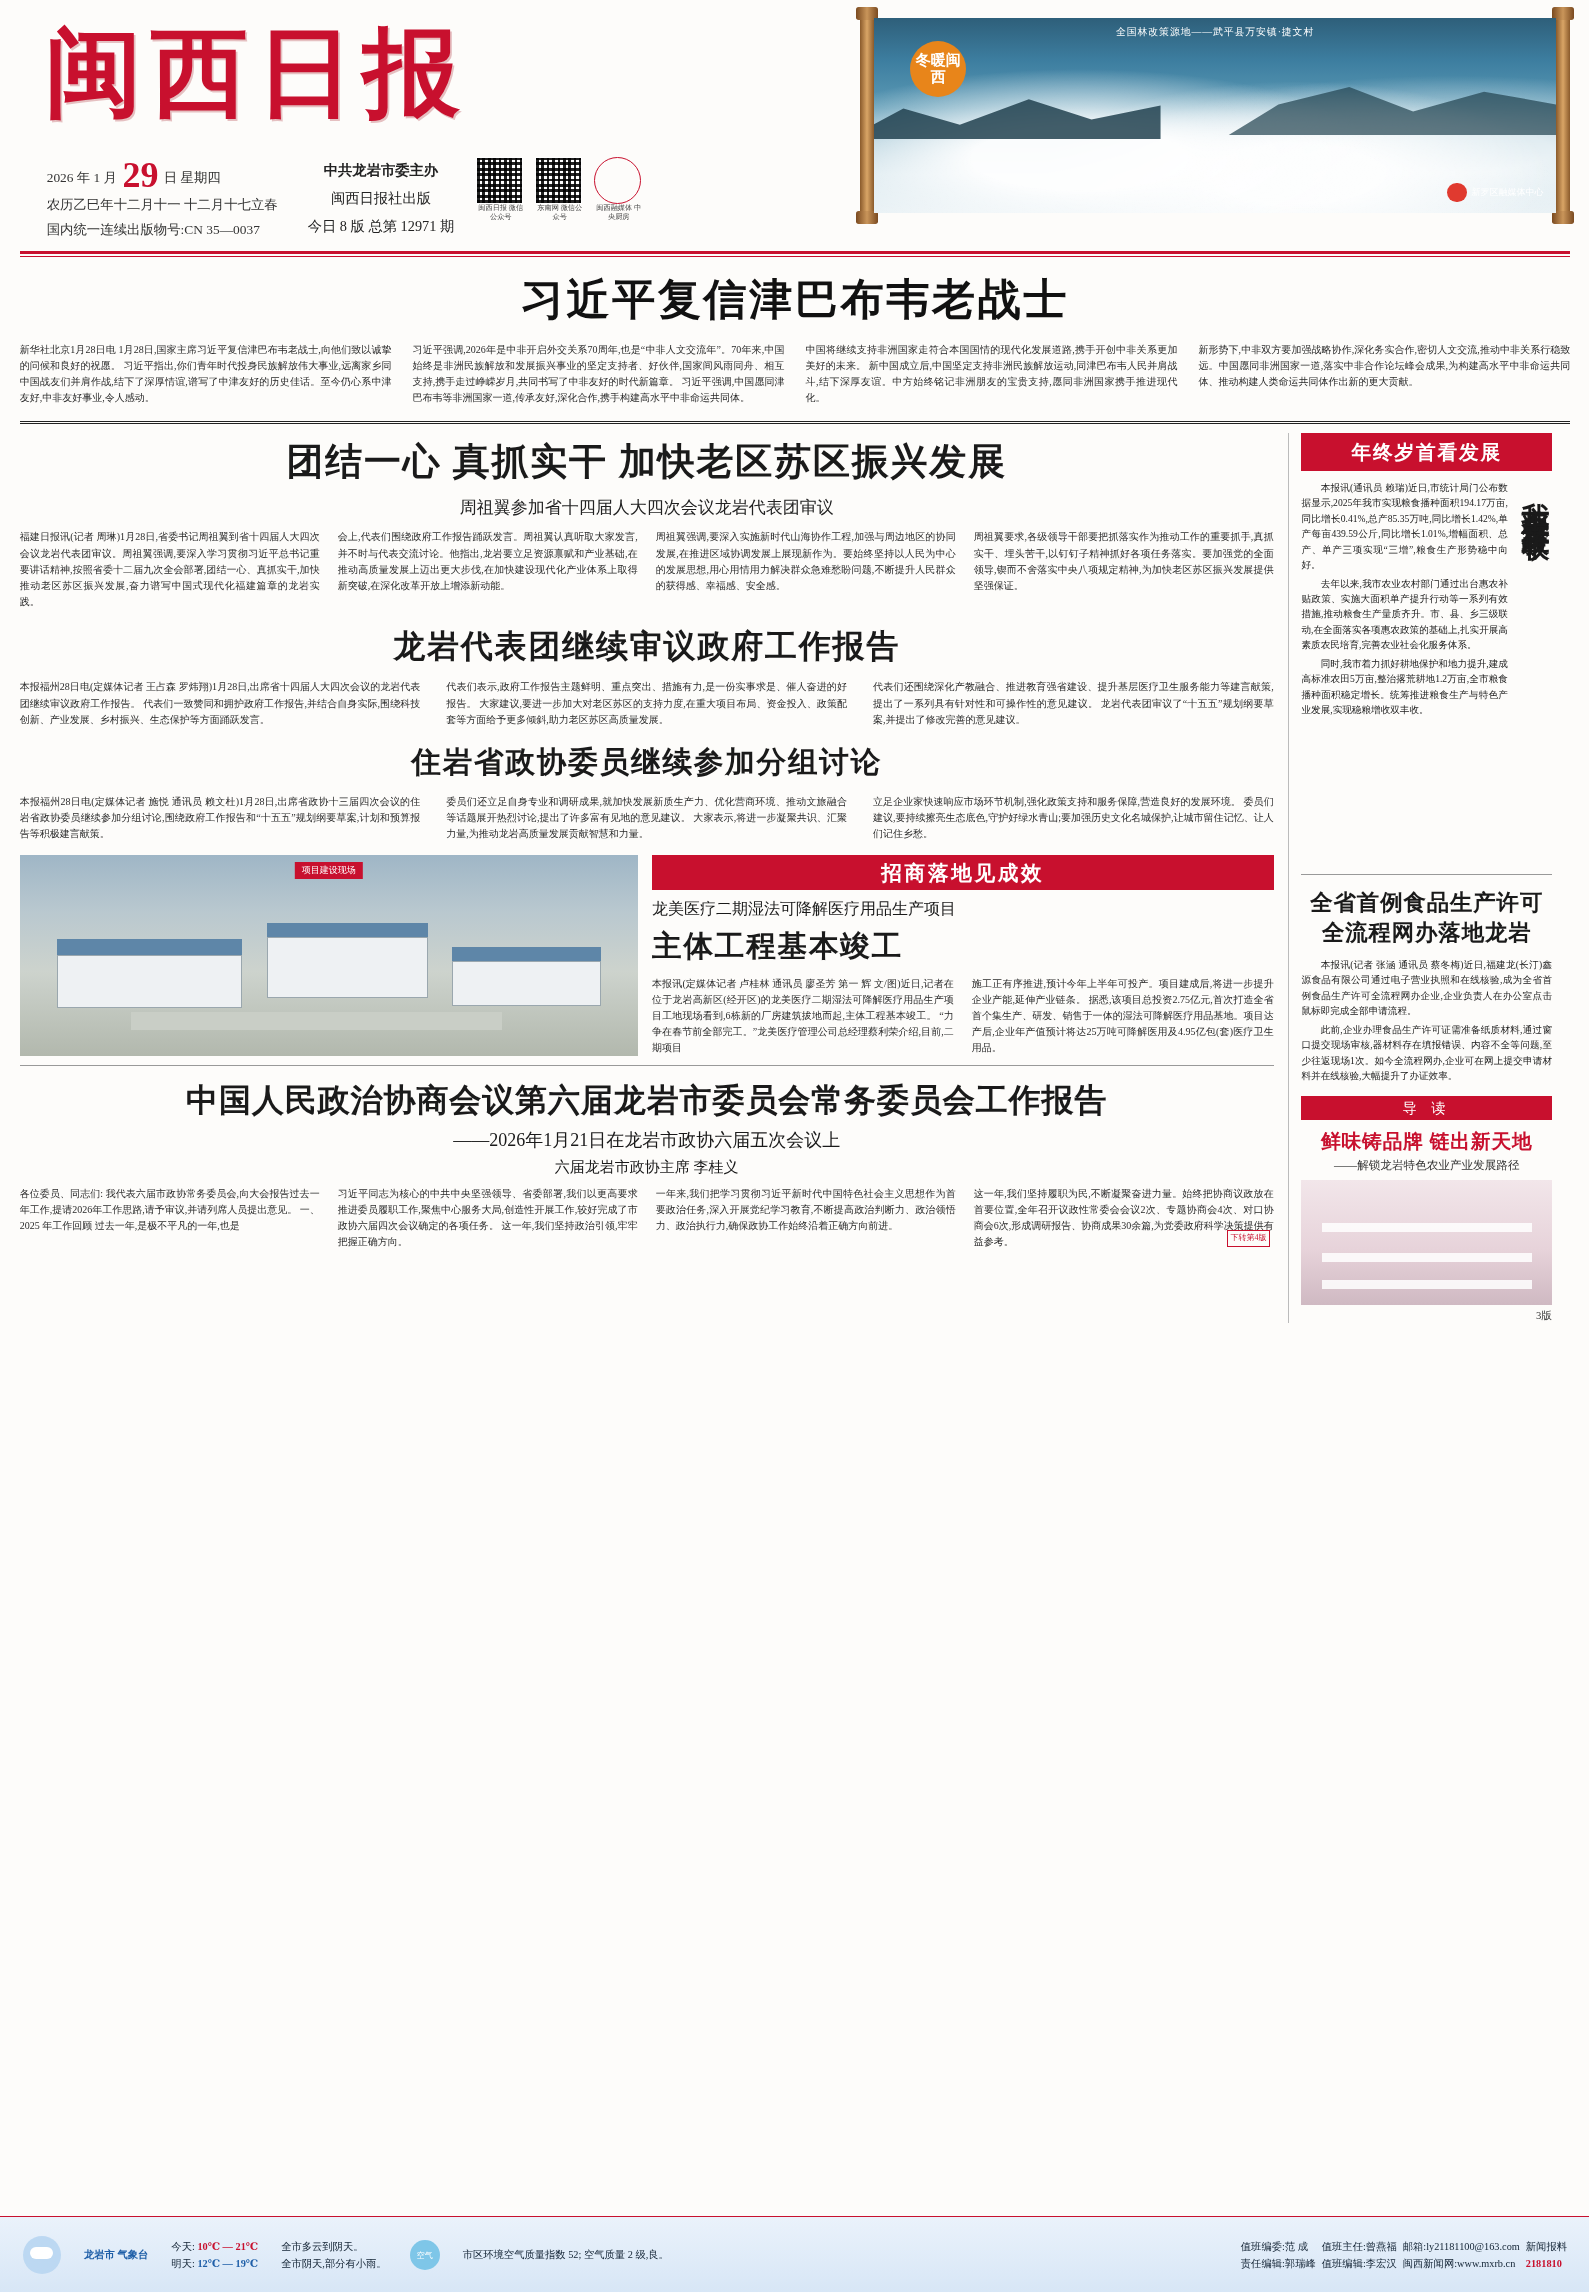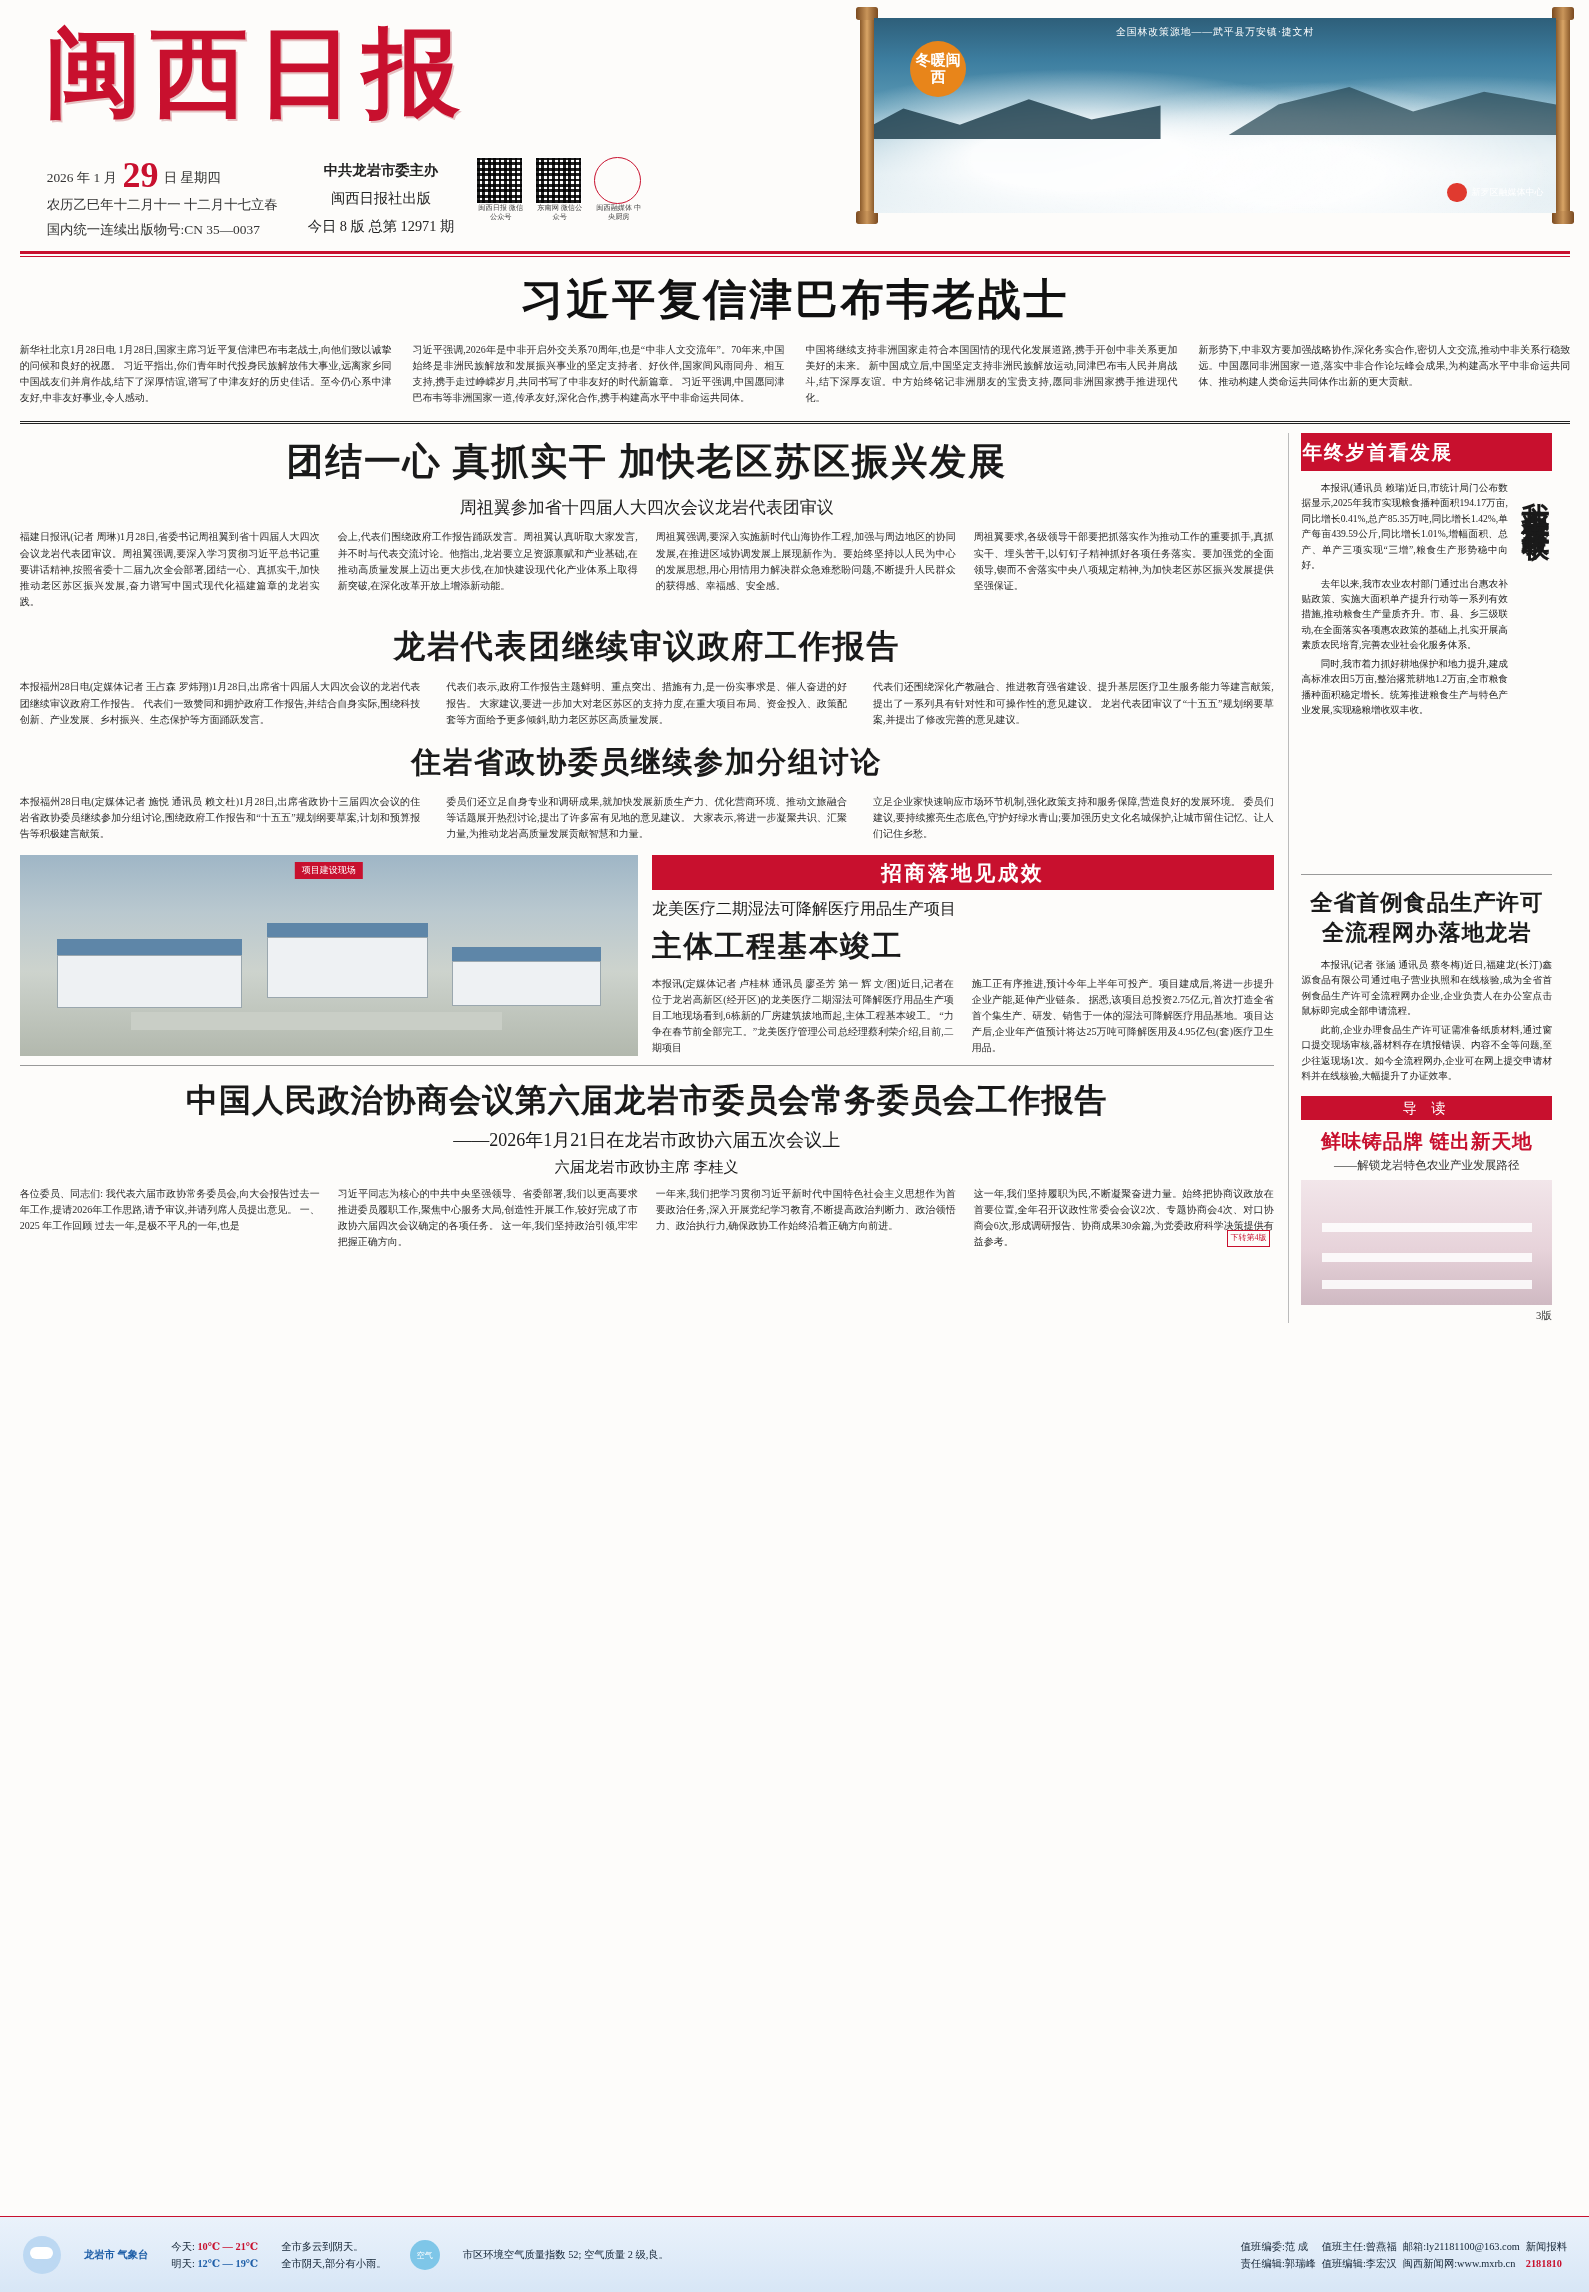--- a/index.html
+++ b/index.html
@@ -93,21 +93,21 @@
   .four-cols { display:grid; grid-template-columns: repeat(4,1fr); gap:18px; }
   .three-cols { display:grid; grid-template-columns: repeat(3,1fr); gap:26px; }
   .two-cols { display:grid; grid-template-columns: repeat(2,1fr); gap:18px; }
 
   .sec-head { text-align:center; font-size:32px; font-weight:bold; letter-spacing:1.8px; margin: 14.3px 0 10.7px; }
   .sec-head.sm { font-size:29.6px; }
   .hr-line { border-top:0.9px solid #999; margin: 9px 0; }
 
   
   .red-banner {
-    background:#c8102e; color:#fff; text-align:left; font-size:19.7px; font-weight:bold;
+    background:#c8102e; color:#fff; text-align:center; font-size:19.7px; font-weight:bold;
     padding:4.5px 0; letter-spacing:1.8px; border:1.8px solid #c8102e;
   }
   .right-vert {
     display:flex; flex-direction:row-reverse; gap:11px; margin-top:9px;
   }
   .vert-title {
     writing-mode: vertical-rl; text-orientation: upright;
     font-size:28px; font-weight:bold; letter-spacing:3.6px; line-height:1.18; height: 385px;
   }
   .right-body { flex:1; font-size:9.6px; line-height:1.6; text-align:justify; }

